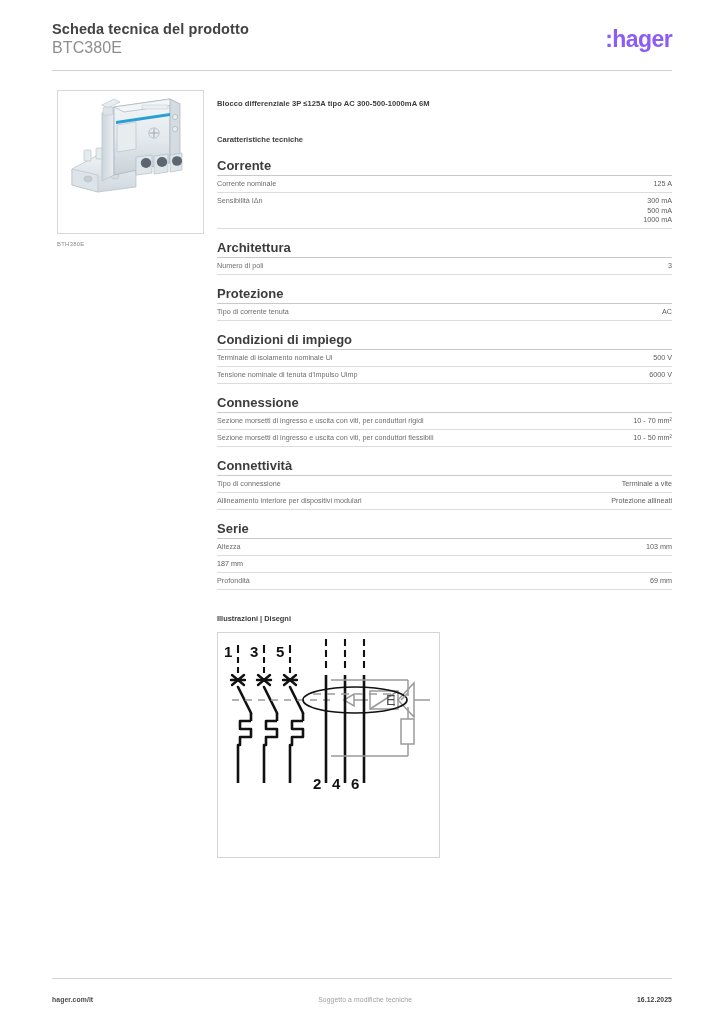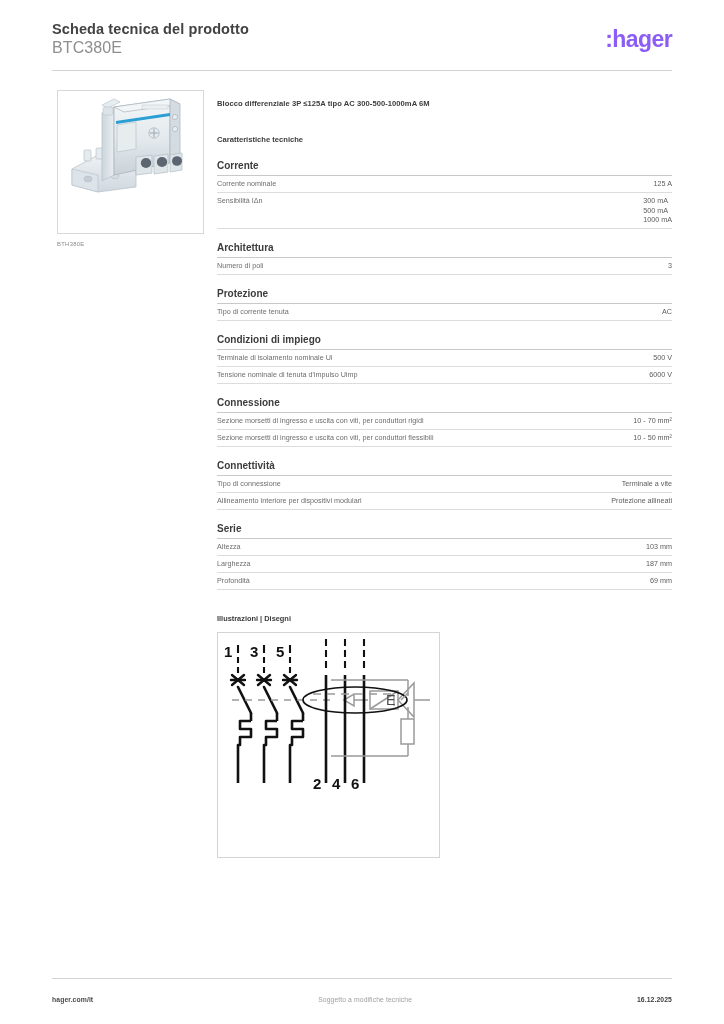--- a/index.html
+++ b/index.html
@@ -101,21 +101,21 @@
     font-weight: bold;
     color: #3c3c3c;
     margin: 0 0 16px 0;
     line-height: 10px;
   }
 
   .spec-group { margin-bottom: 14px; }
   .spec-group:last-of-type { margin-bottom: 0; }
 
   .group-title {
-    font-size: 10px;
+    font-size: 13px;
     font-weight: bold;
     color: #3c3c3c;
     padding-bottom: 4px;
     border-bottom: 1px solid #c9c9c9;
     line-height: 10px;
   }
   .spec-row {
     display: flex;
     justify-content: space-between;
     align-items: flex-start;
@@ -125,20 +125,21 @@
   }
   .spec-label {
     font-size: 7.2px;
     color: #6d6d6d;
     flex: 1 1 auto;
     padding-right: 28px;
   }
   .spec-value {
     font-size: 7.2px;
     color: #5b5b5b;
+    text-align: right;
     white-space: pre-line;
     flex: 0 0 auto;
   }
 
   
   .drawings-title {
     margin-top: 24px;
     font-size: 7.4px;
     font-weight: bold;
     color: #3c3c3c;
@@ -315,21 +316,20 @@
             <div class="spec-value">Protezione allineati</div>
           </div>
         </div>
         <div class="spec-group">
           <div class="group-title">Serie</div>
           <div class="spec-row">
             <div class="spec-label">Altezza</div>
             <div class="spec-value">103 mm</div>
           </div>
           <div class="spec-row">
-            <div class="spec-label">Larghezza</div>
             <div class="spec-value">187 mm</div>
           </div>
           <div class="spec-row">
             <div class="spec-label">Profondità</div>
             <div class="spec-value">69 mm</div>
           </div>
         </div>
       </div>
 
     <div class="drawings-title">Illustrazioni | Disegni</div>

